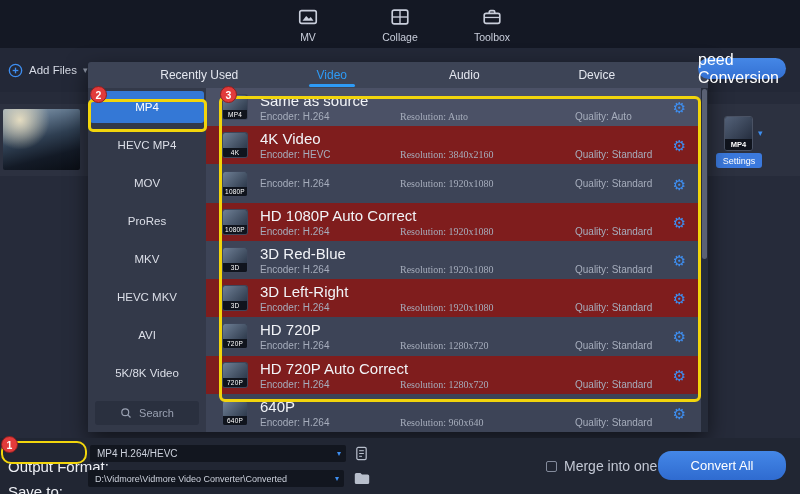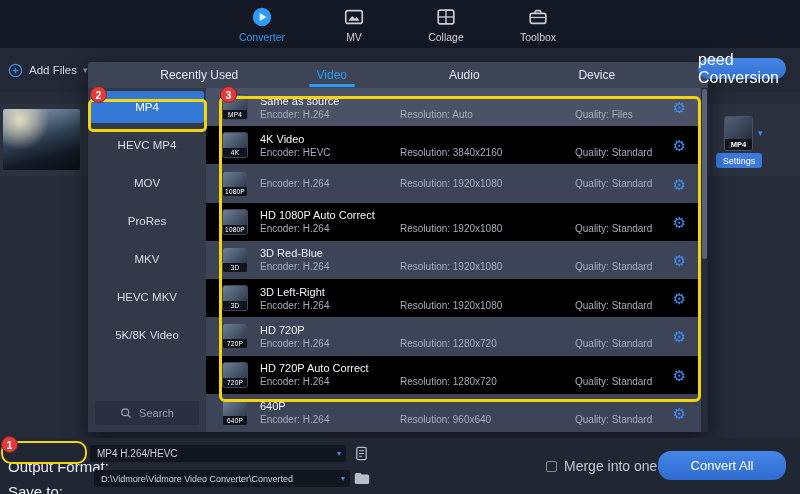--- a/index.html
+++ b/index.html
@@ -67,46 +67,46 @@
   .side-item { height:38px; flex:none; display:flex; align-items:center; justify-content:center; font-size:11.5px; color:#dcdfe8; cursor:pointer; }
   .side-item.selected { height:32px; margin:3px 2px; background:#3478d6; color:#fff; border-radius:3px; }
   .search-box {
     margin:auto auto 7px auto; width:104px; height:24px; background:#2a303f; border-radius:3px;
     display:flex; align-items:center; justify-content:center; gap:7px; color:#9aa1b2; font-size:11px; cursor:pointer;
   }
 
   .list { flex:1; position:relative; display:flex; flex-direction:column; min-width:0; }
   .row { flex:1; min-height:0; display:flex; align-items:center; padding-left:16px; position:relative; cursor:pointer; }
   .row.sel   { background:#4b5166; }
-  .row.alt-a { background:#000000; }
+  .row.alt-a { background:#7f1d1d; }
   .row.alt-b { background:#3d4457; }
   .picon { width:26px; height:26px; flex:none; background:#1d2330; border:1px solid rgba(90,100,125,.55); border-radius:3px; display:flex; flex-direction:column; overflow:hidden; }
   .pimg { flex:1; background:linear-gradient(135deg,#6f8096,#2e3a4c); }
   .ptag { height:9px; font-size:6.5px; color:#fff; text-align:center; line-height:9px; background:#10141d; letter-spacing:.2px; }
   .rowtext { margin-left:12px; flex:1; display:flex; flex-direction:column; gap:2px; min-width:0; }
-  .rname { font-size:11px; color:#f2f4f8; }
+  .rname { font-size:15px; color:#f2f4f8; }
   .rdetails { display:flex; font-size:10px; color:#a6adbc; }
   .rdetails .enc { width:140px; flex:none; }
-  .rdetails .res { width:175px; flex:none; }
+  .rdetails .res { width:175px; flex:none;font-family:Liberation Serif, serif; }
   .rdetails .qual { flex:1; }
   .gear { position:absolute; right:22px; top:50%; transform:translateY(-50%); color:#3e8ef0; font-size:15px; line-height:1; cursor:pointer; }
   .scrollbar { position:absolute; right:0; top:0; bottom:0; width:7px; background:#262c3a; cursor:pointer; }
   .scroll-thumb { position:absolute; left:1px; top:1px; width:5px; height:170px; background:#5a6174; border-radius:2.5px; cursor:grab; }
 
   
   .bottombar { position:absolute; left:0; right:0; top:438px; height:56px; background:#212633; z-index:12; }
   .bl { position:absolute; font-size:15px; color:#eef0f5;margin-top:11px; }
   .of-label { left:8px; top:9px; }
   .st-label { left:8px; top:34px; }
   .field {
     position:absolute; width:256px; height:17px; background:#12161f; border-radius:2px;
     display:flex; align-items:center; padding:0 18px 0 7px; color:#ccd1dc; cursor:pointer;
   }
   .f-output { left:90px; top:7px; font-size:10px; }
-  .f-save { left:94px; top:32px; font-size:9px; }
+  .f-save { left:88px; top:32px; font-size:9px; }
   .fval { white-space:nowrap; overflow:hidden; text-overflow:ellipsis; }
   .fcaret { position:absolute; right:5px; color:#3e8ef0; font-size:8px; }
   .ibtn { position:absolute; width:17px; height:17px; display:flex; align-items:center; justify-content:center; cursor:pointer; }
   .i-doc { left:353px; top:7px; }
   .i-folder { left:353px; top:32px; }
   .merge { position:absolute; left:546px; top:20px; display:flex; align-items:center; gap:7px; }
   .checkbox { width:11px; height:11px; border:1px solid #848b9c; border-radius:2px; background:transparent; cursor:pointer; }
   .mlabel { font-size:14px; color:#c3c8d4; }
   .convert-btn {
     position:absolute; left:658px; top:13px; width:128px; height:29px;
@@ -127,27 +127,20 @@
   #badge1 { left:1px; top:436px; }
   #badge2 { left:90px; top:86px; }
   #badge3 { left:220px; top:86px; }
 </style>
 </head>
 <body>
 
 <div class="app">
 
   <header class="topbar">
-    <div class="nav-item active">
-      <svg width="22" height="22" viewBox="0 0 24 24">
-        <circle cx="12" cy="12" r="10" fill="#2e9bf6"></circle>
-        <path d="M9.5 7.5l7.2 4.5-7.2 4.5z" fill="#eaf4ff"></path>
-      </svg>
-      <span class="lbl">Converter</span>
-    </div>
     <div class="nav-item">
       <svg width="22" height="22" viewBox="0 0 24 24">
         <rect x="3" y="5" width="18" height="14" rx="2" fill="none" stroke="#c9cedb" stroke-width="1.8"></rect>
         <path d="M6 16l4-5 3 3 2-2 3 4z" fill="#c9cedb"></path>
       </svg>
       <span class="lbl">MV</span>
     </div>
     <div class="nav-item">
       <svg width="22" height="22" viewBox="0 0 24 24">
         <rect x="3.5" y="4.5" width="17" height="15" rx="2" fill="none" stroke="#c9cedb" stroke-width="1.8"></rect>
@@ -208,20 +201,21 @@
     </div>
 
     <div class="panel-body">
       <div class="sidebar">
         <div class="side-item selected">MP4</div>
         <div class="side-item">HEVC MP4</div>
         <div class="side-item">MOV</div>
         <div class="side-item">ProRes</div>
         <div class="side-item">MKV</div>
         <div class="side-item">HEVC MKV</div>
+        <div class="side-item">AVI</div>
         <div class="side-item">5K/8K Video</div>
         <div class="search-box">
           <svg width="12" height="12" viewBox="0 0 16 16">
             <circle cx="7" cy="7" r="4.6" fill="none" stroke="#9aa1b2" stroke-width="1.6"></circle>
             <line x1="10.4" y1="10.4" x2="14" y2="14" stroke="#9aa1b2" stroke-width="1.6"></line>
           </svg>
           <span>Search</span>
         </div>
       </div>
 
@@ -230,21 +224,21 @@
         <div class="row sel">
           <div class="picon">
               <div class="pimg"></div>
               <div class="ptag">MP4</div>
             </div>
           <div class="rowtext">
             <div class="rname">Same as source</div>
             <div class="rdetails">
               <span class="enc">Encoder: H.264</span>
               <span class="res">Resolution: Auto</span>
-              <span class="qual">Quality: Files</span>
+              <span class="qual">Quality: Auto</span>
             </div>
           </div>
           <span class="gear">⚙</span>
         </div>
 
         <div class="row alt-a">
           <div class="picon">
               <div class="pimg"></div>
               <div class="ptag">4K</div>
             </div>

